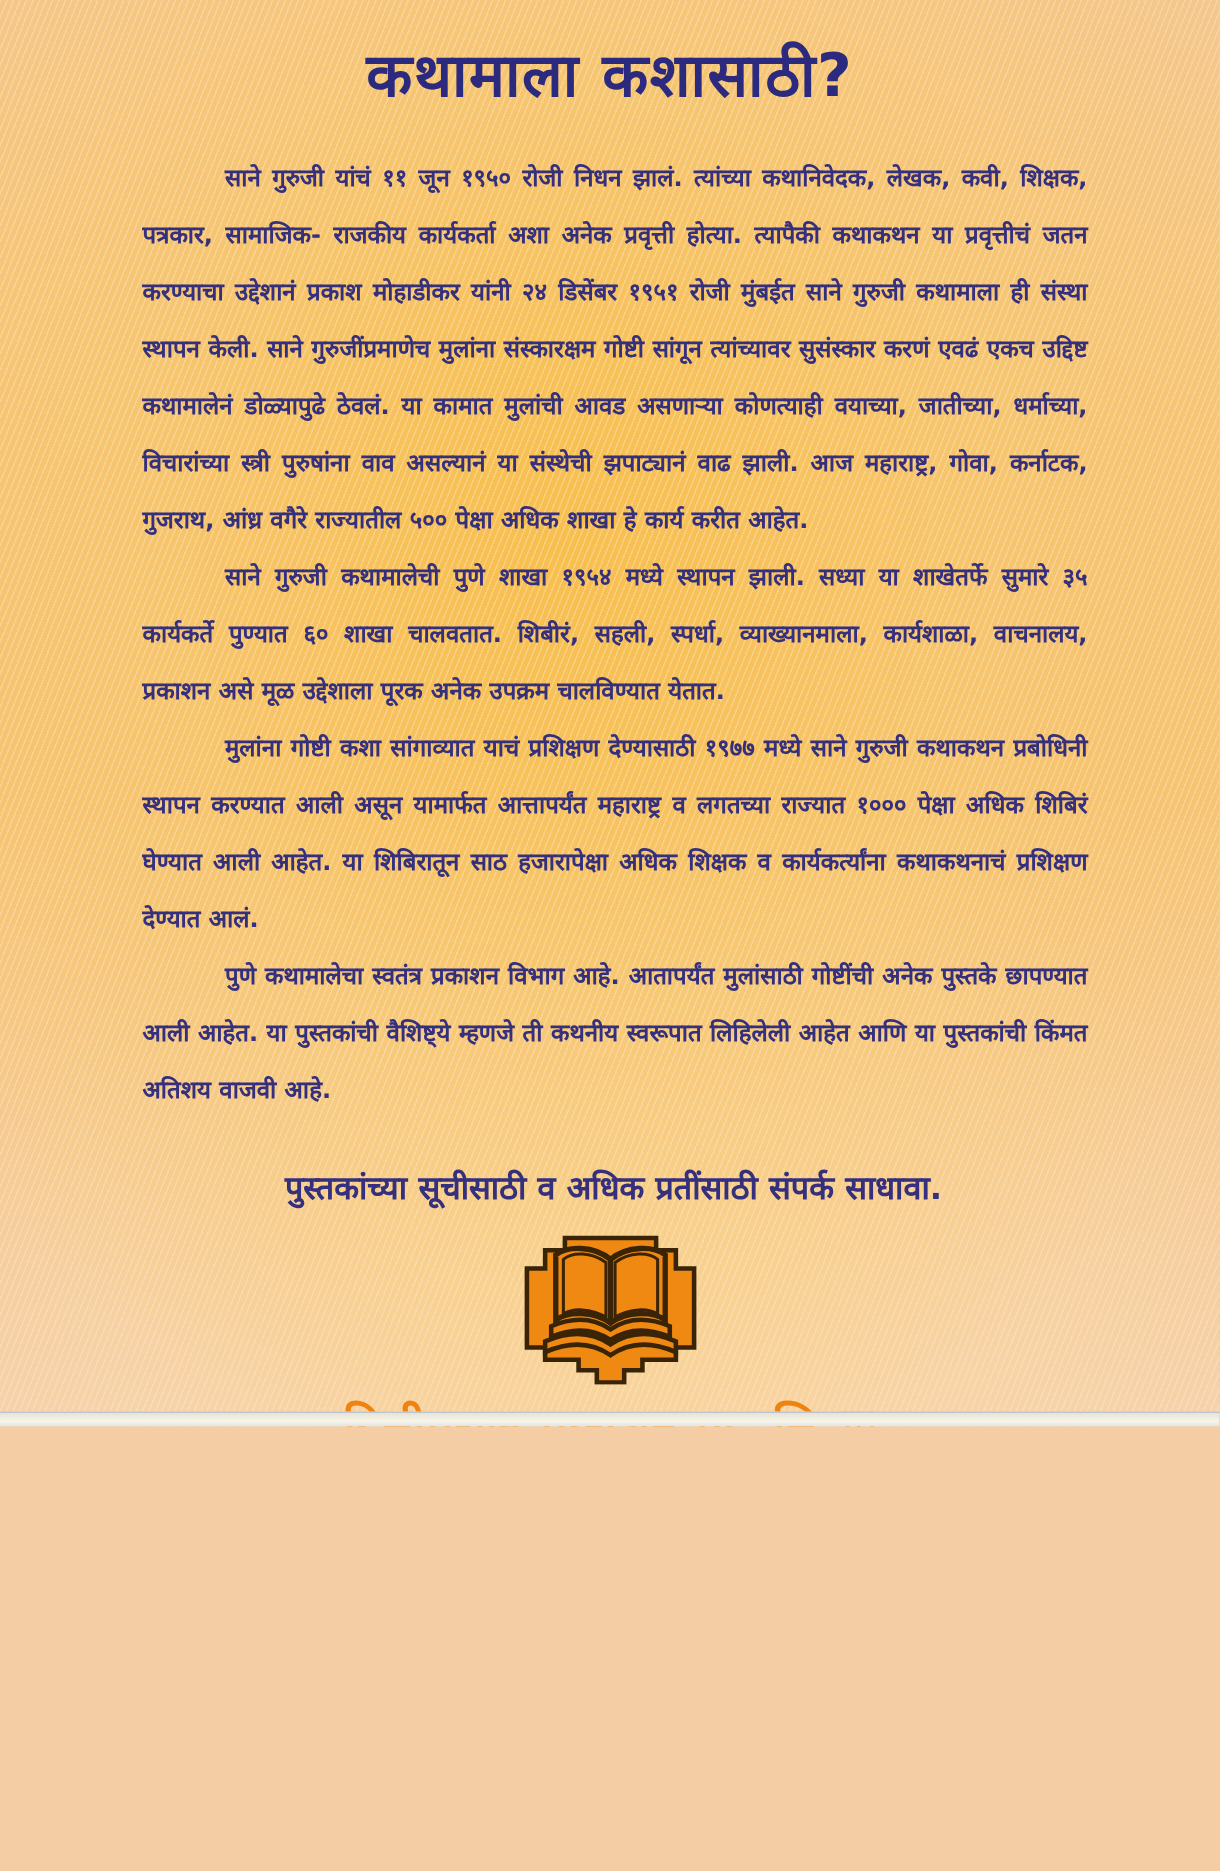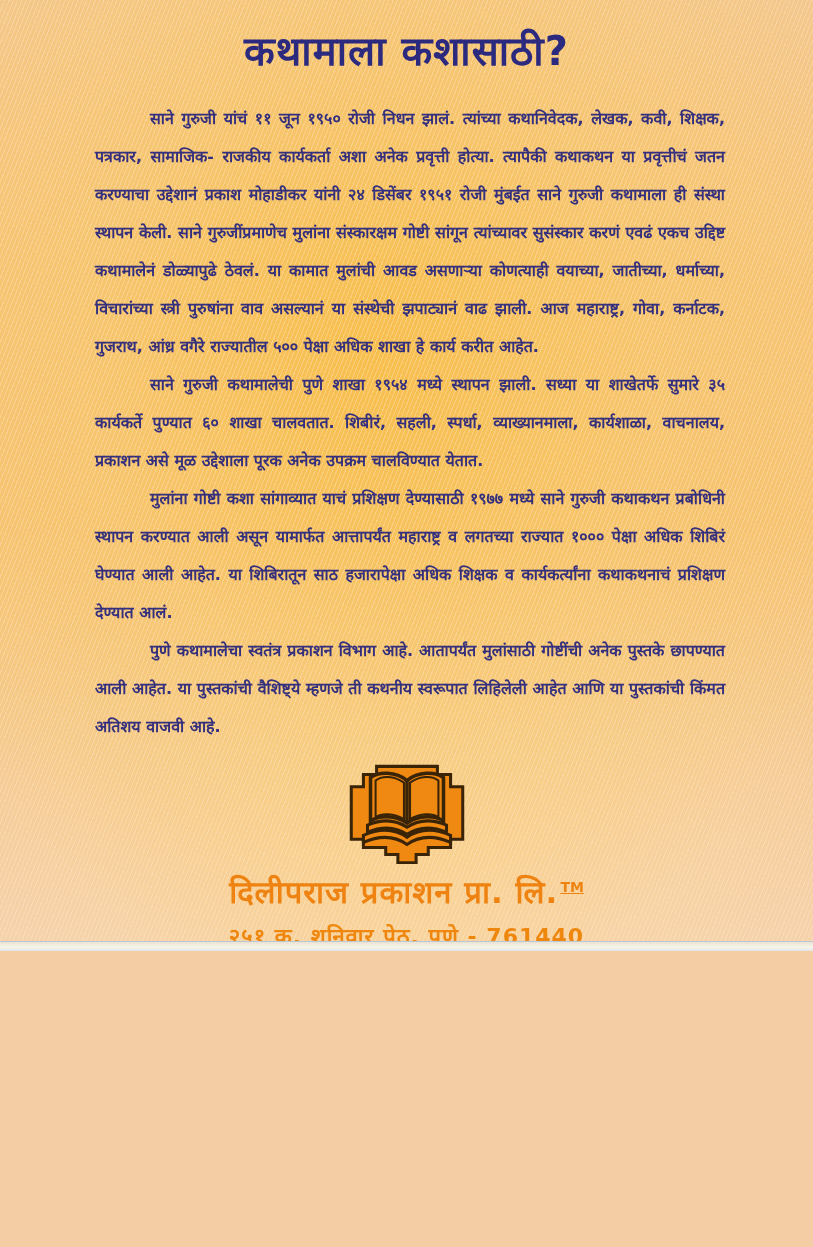--- a/index.html
+++ b/index.html
@@ -87,20 +87,21 @@
 
     <h1 class="title">कथामाला कशासाठी?</h1>
 
     <div class="body-text">
       <p>साने गुरुजी यांचं ११ जून १९५० रोजी निधन झालं. त्यांच्या कथानिवेदक, लेखक, कवी, शिक्षक, पत्रकार, सामाजिक- राजकीय कार्यकर्ता अशा अनेक प्रवृत्ती होत्या. त्यापैकी कथाकथन या प्रवृत्तीचं जतन करण्याचा उद्देशानं प्रकाश मोहाडीकर यांनी २४ डिसेंबर १९५१ रोजी मुंबईत साने गुरुजी कथामाला ही संस्था स्थापन केली. साने गुरुजींप्रमाणेच मुलांना संस्कारक्षम गोष्टी सांगून त्यांच्यावर सुसंस्कार करणं एवढं एकच उद्दिष्ट कथामालेनं डोळ्यापुढे ठेवलं. या कामात मुलांची आवड असणाऱ्या कोणत्याही वयाच्या, जातीच्या, धर्माच्या, विचारांच्या स्त्री पुरुषांना वाव असल्यानं या संस्थेची झपाट्यानं वाढ झाली. आज महाराष्ट्र, गोवा, कर्नाटक, गुजराथ, आंध्र वगैरे राज्यातील ५०० पेक्षा अधिक शाखा हे कार्य करीत आहेत.</p>
       <p>साने गुरुजी कथामालेची पुणे शाखा १९५४ मध्ये स्थापन झाली. सध्या या शाखेतर्फे सुमारे ३५ कार्यकर्ते पुण्यात ६० शाखा चालवतात. शिबीरं, सहली, स्पर्धा, व्याख्यानमाला, कार्यशाळा, वाचनालय, प्रकाशन असे मूळ उद्देशाला पूरक अनेक उपक्रम चालविण्यात येतात.</p>
       <p>मुलांना गोष्टी कशा सांगाव्यात याचं प्रशिक्षण देण्यासाठी १९७७ मध्ये साने गुरुजी कथाकथन प्रबोधिनी स्थापन करण्यात आली असून यामार्फत आत्तापर्यंत महाराष्ट्र व लगतच्या राज्यात १००० पेक्षा अधिक शिबिरं घेण्यात आली आहेत. या शिबिरातून साठ हजारापेक्षा अधिक शिक्षक व कार्यकर्त्यांना कथाकथनाचं प्रशिक्षण देण्यात आलं.</p>
       <p>पुणे कथामालेचा स्वतंत्र प्रकाशन विभाग आहे. आतापर्यंत मुलांसाठी गोष्टींची अनेक पुस्तके छापण्यात आली आहेत. या पुस्तकांची वैशिष्ट्ये म्हणजे ती कथनीय स्वरूपात लिहिलेली आहेत आणि या पुस्तकांची किंमत अतिशय वाजवी आहे.</p>
     </div>
 
+    <div class="contact-line">पुस्तकांच्या सूचीसाठी व अधिक प्रतींसाठी संपर्क साधावा.</div>
 
     <div class="logo-wrap">
       <svg width="152" height="102" viewBox="0 0 150 100" aria-hidden="true">
         <polygon points="45,4 105,4 105,12 118,12 118,24 130,24 130,76 118,76 118,84 96,84 96,91 84,91 84,99 66,99 66,91 54,91 54,84 32,84 32,76 20,76 20,24 32,24 32,12 45,12" fill="#ef8912" stroke="#3a2408" stroke-width="3"></polygon>
         <path d="M32,72 C48,65 62,65 75,74 C88,65 102,65 118,72 L118,79 C102,72 88,72 75,81 C62,72 48,72 32,79 Z" fill="#ef8912" stroke="#3a2408" stroke-width="3"></path>
         <path d="M36,62 C50,56 63,56 75,64 C87,56 100,56 114,62 L114,69 C100,63 87,63 75,71 C63,63 50,63 36,69 Z" fill="#ef8912" stroke="#3a2408" stroke-width="3"></path>
         <path d="M75,18 C64,9 47,9 39,15 L39,58 C47,52 64,52 75,60 C86,52 103,52 111,58 L111,15 C103,9 86,9 75,18 Z" fill="#ef8912" stroke="#3a2408" stroke-width="3.5"></path>
         <line x1="75" y1="18" x2="75" y2="60" stroke="#3a2408" stroke-width="3.5"></line>
         <path d="M72,20 C62,13 50,13 44,18 L44,54 C50,50 62,50 72,56 Z" fill="none" stroke="#3a2408" stroke-width="2"></path>
         <path d="M78,20 C88,13 100,13 106,18 L106,54 C100,50 88,50 78,56 Z" fill="none" stroke="#3a2408" stroke-width="2"></path>

